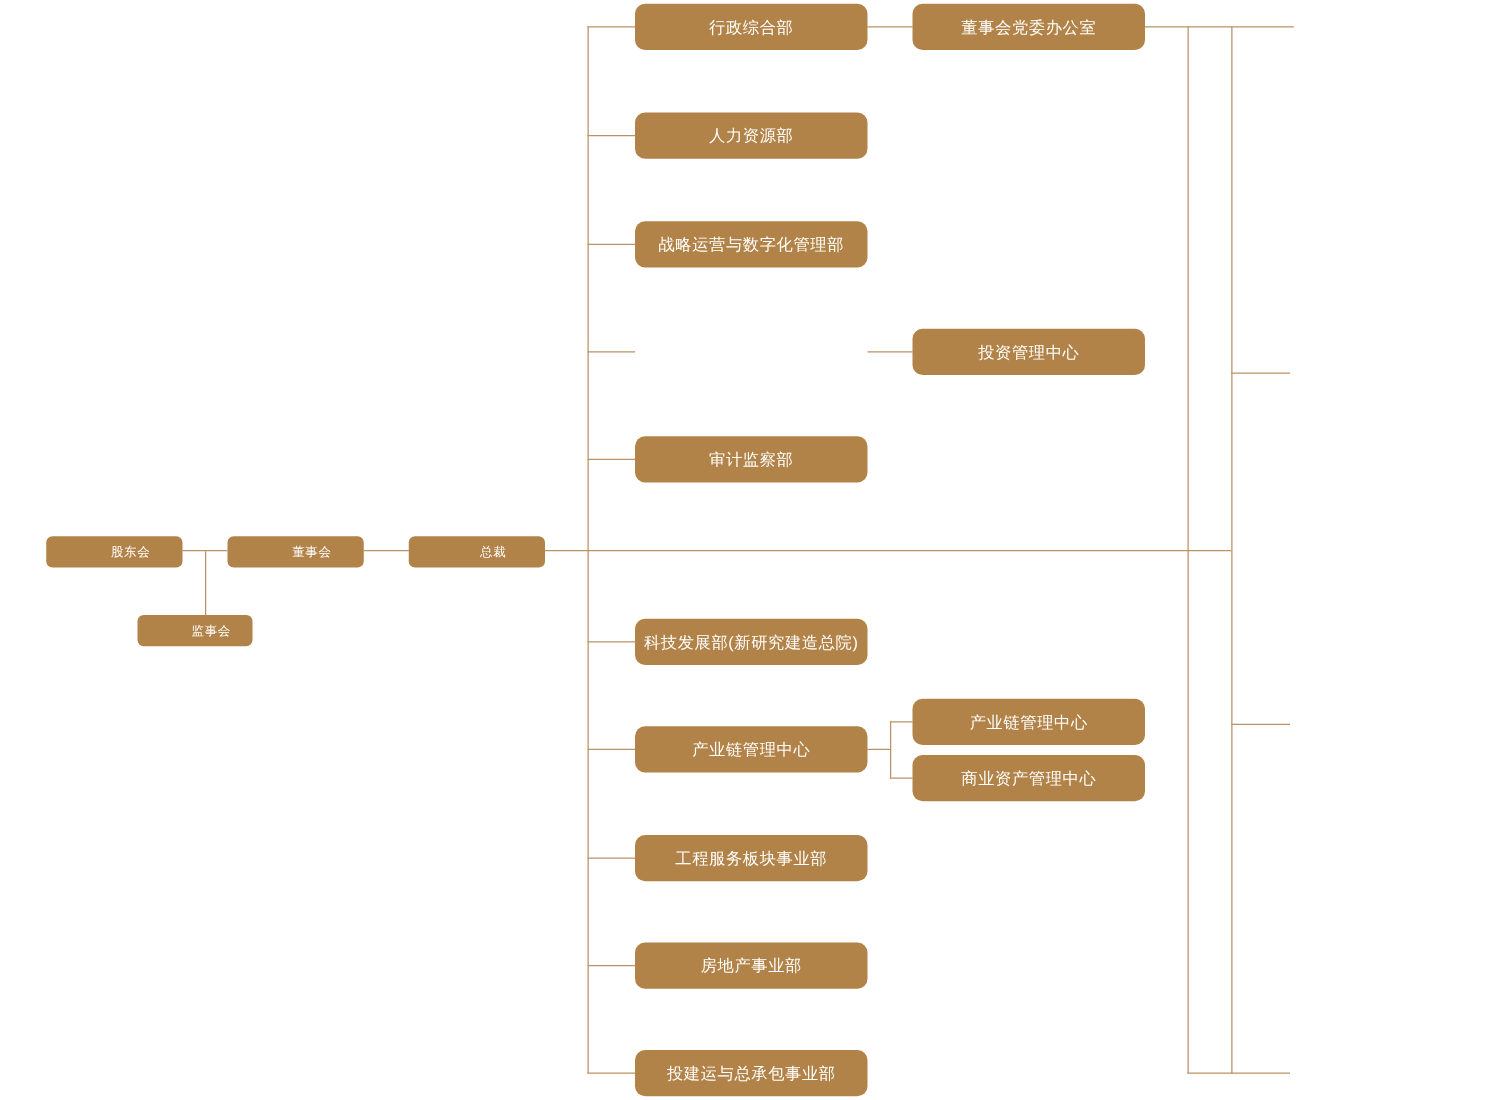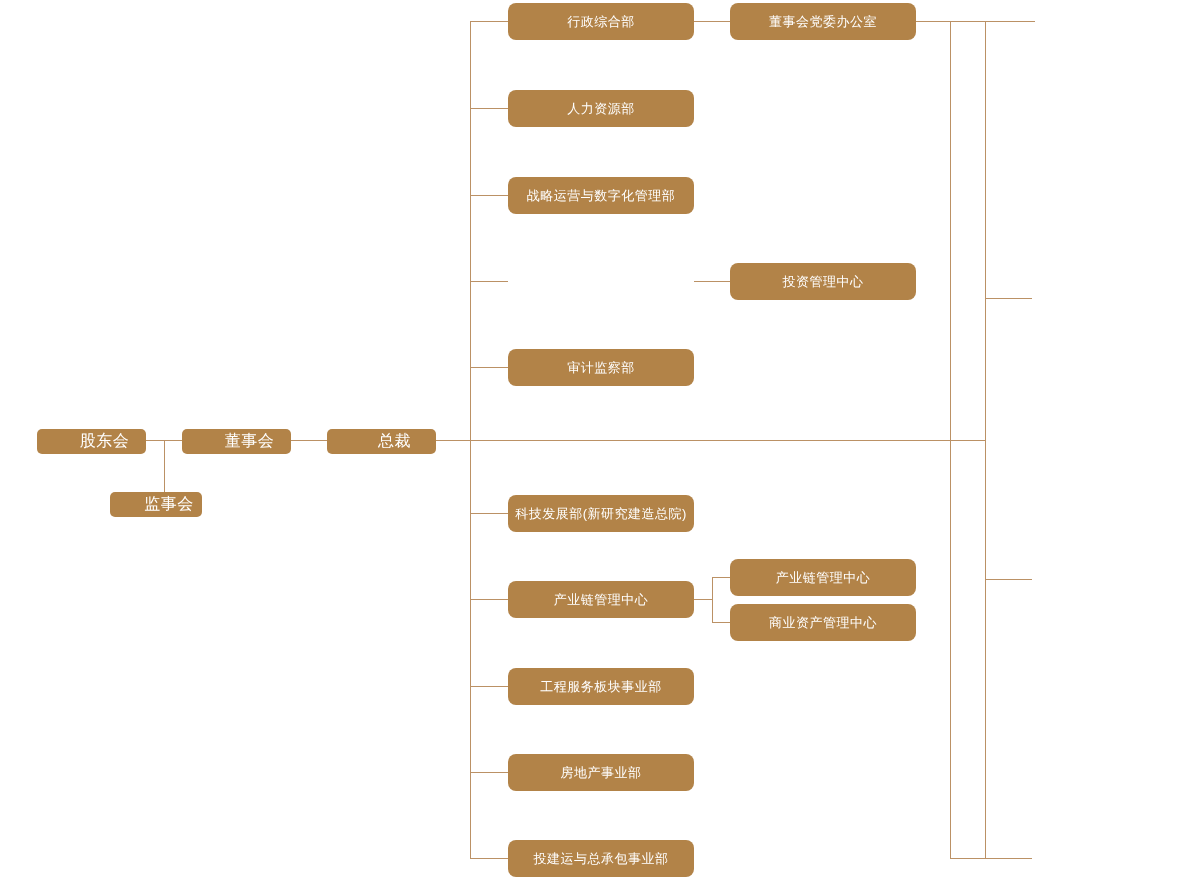--- a/index.html
+++ b/index.html
@@ -25,21 +25,21 @@
     color:var(--text);
     display:flex;
     align-items:center;
     justify-content:center;
     text-align:center;
     box-sizing:border-box;
     letter-spacing:0.5px;
     font-weight:400;
     white-space:nowrap;
   }
-  .box.sm{height:25px;border-radius:5px;font-size:16px;padding-left:26px;}
+  .box.sm{height:25px;border-radius:5px;font-size:10px;padding-left:26px;}
   .box.lg{height:37px;width:186px;border-radius:8px;font-size:13px;}
 </style>
 </head>
 <body>
 
 <div class="canvas">
 
   <div class="hline" style="left:146px;top:440px;width:36px"></div>
   <div class="hline" style="left:291px;top:440px;width:36px"></div>
   <div class="hline" style="left:436px;top:440px;width:549px"></div>

